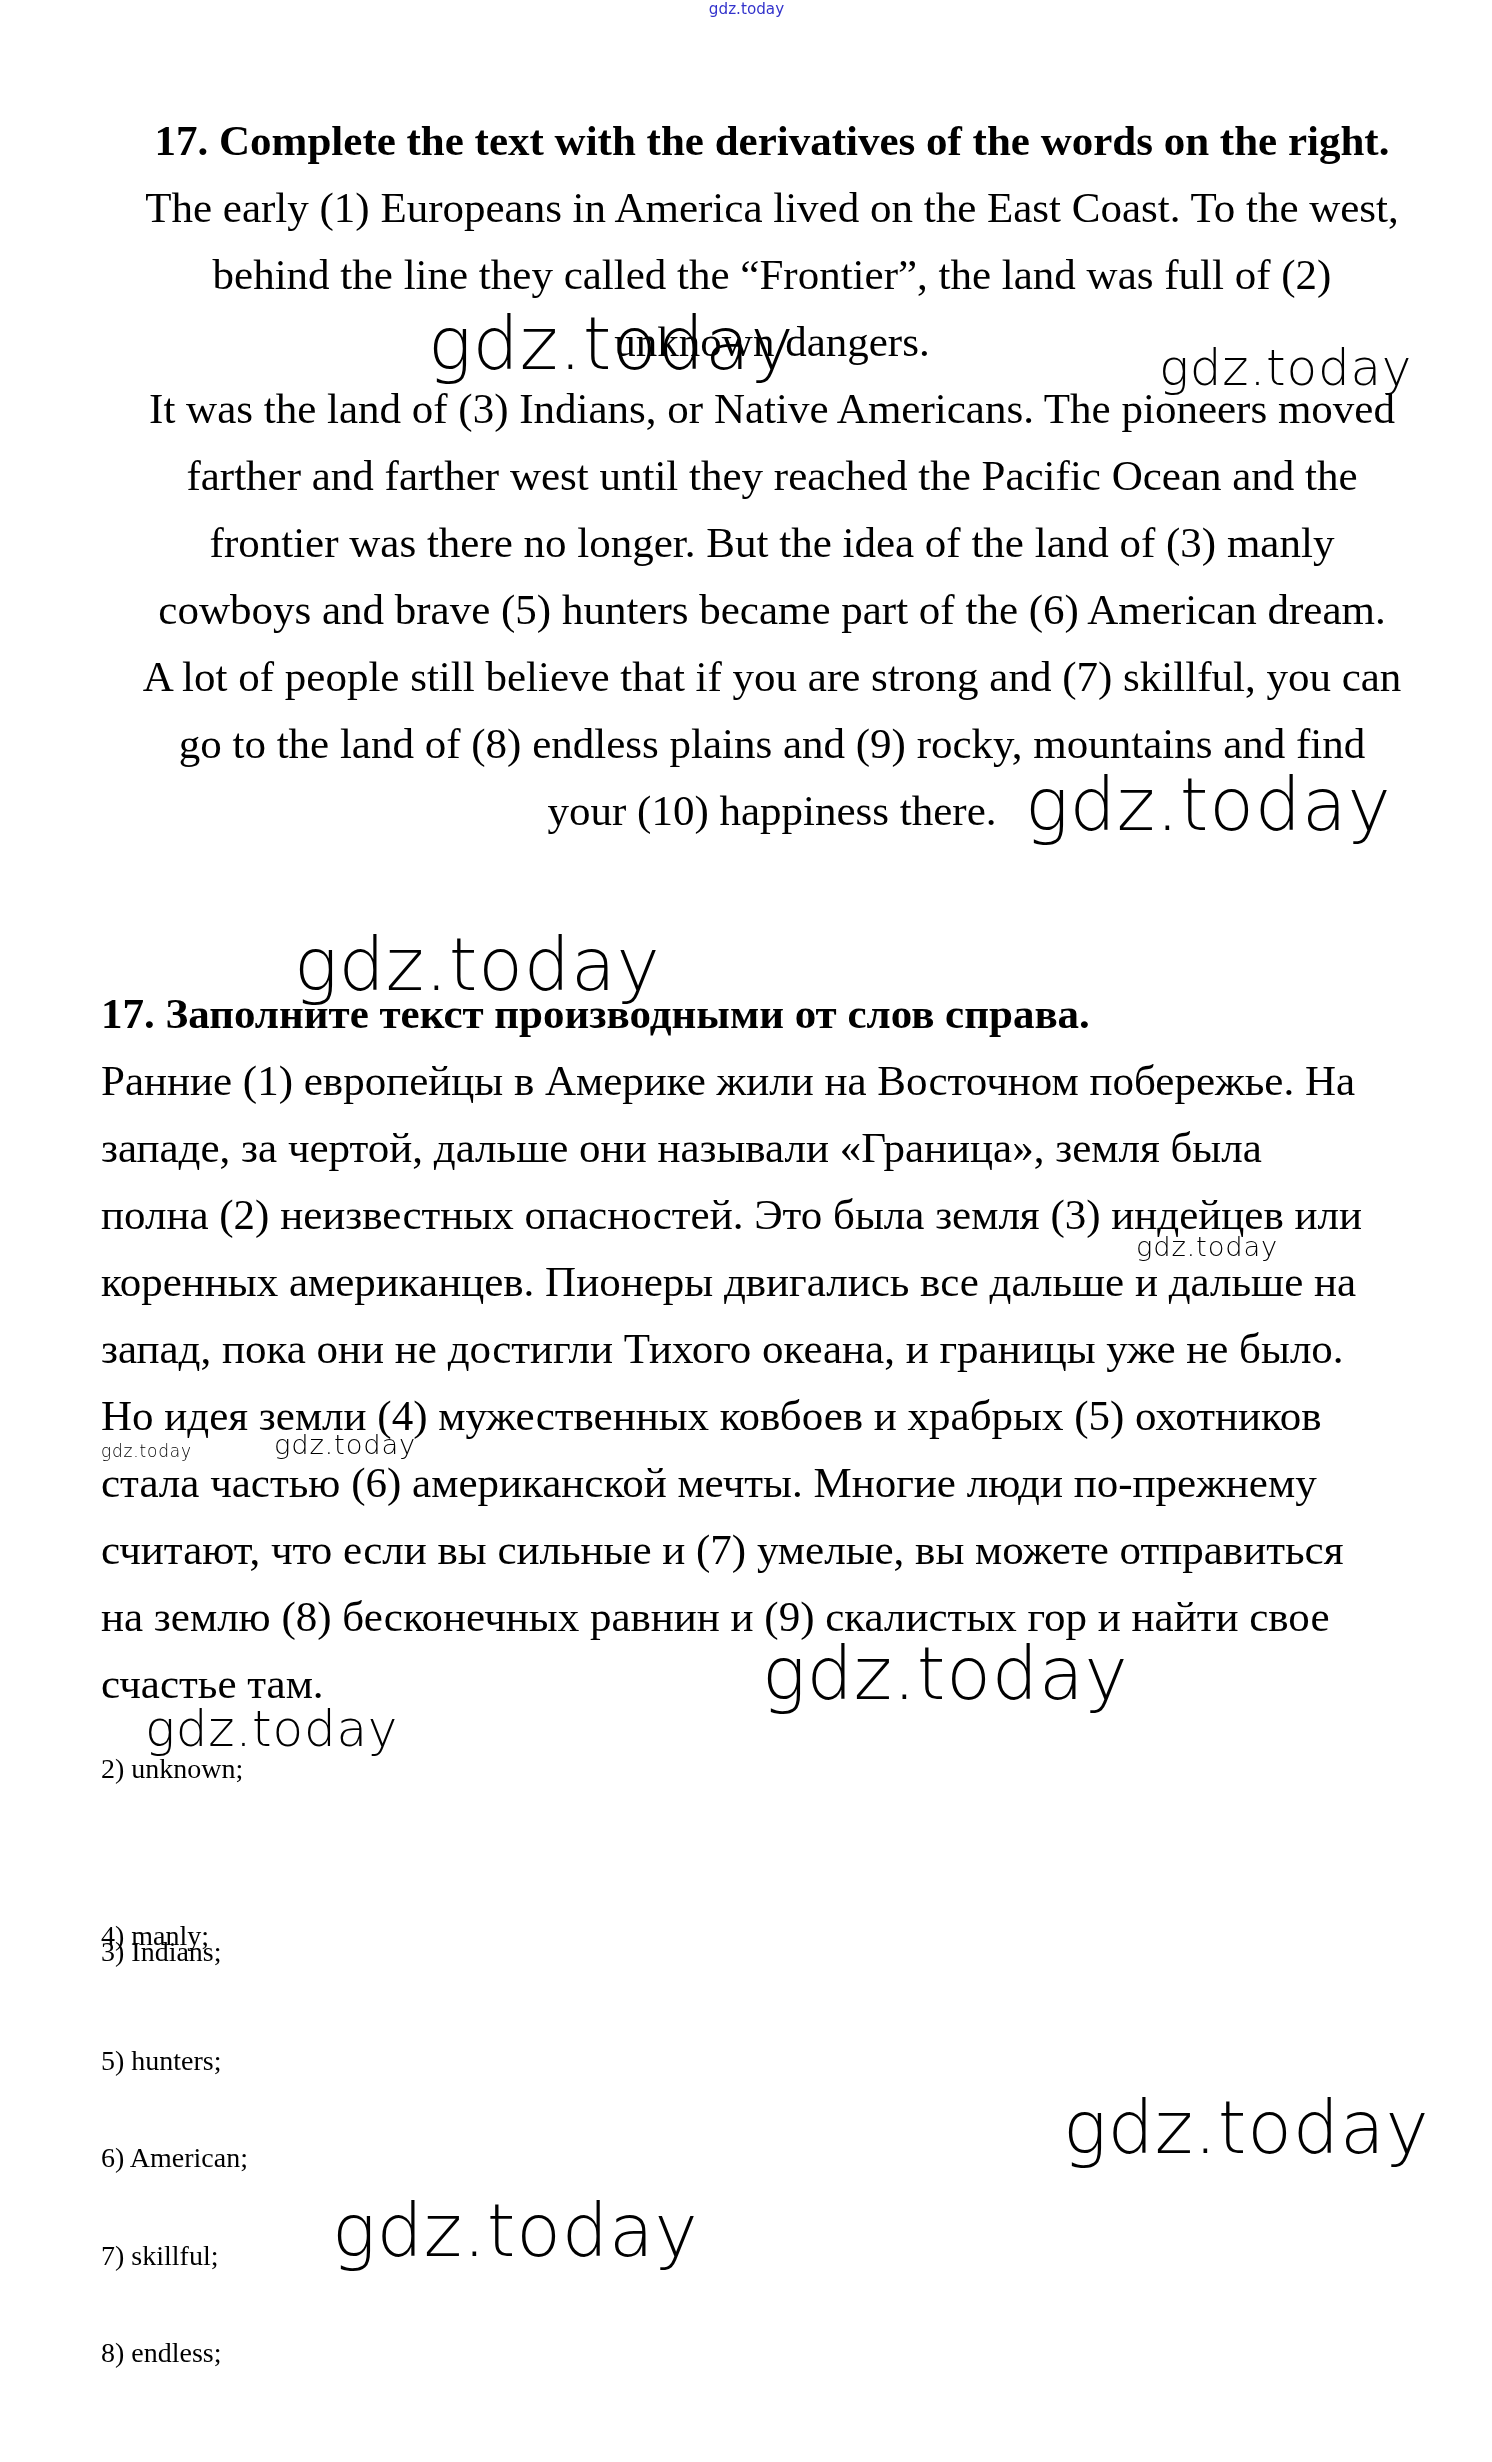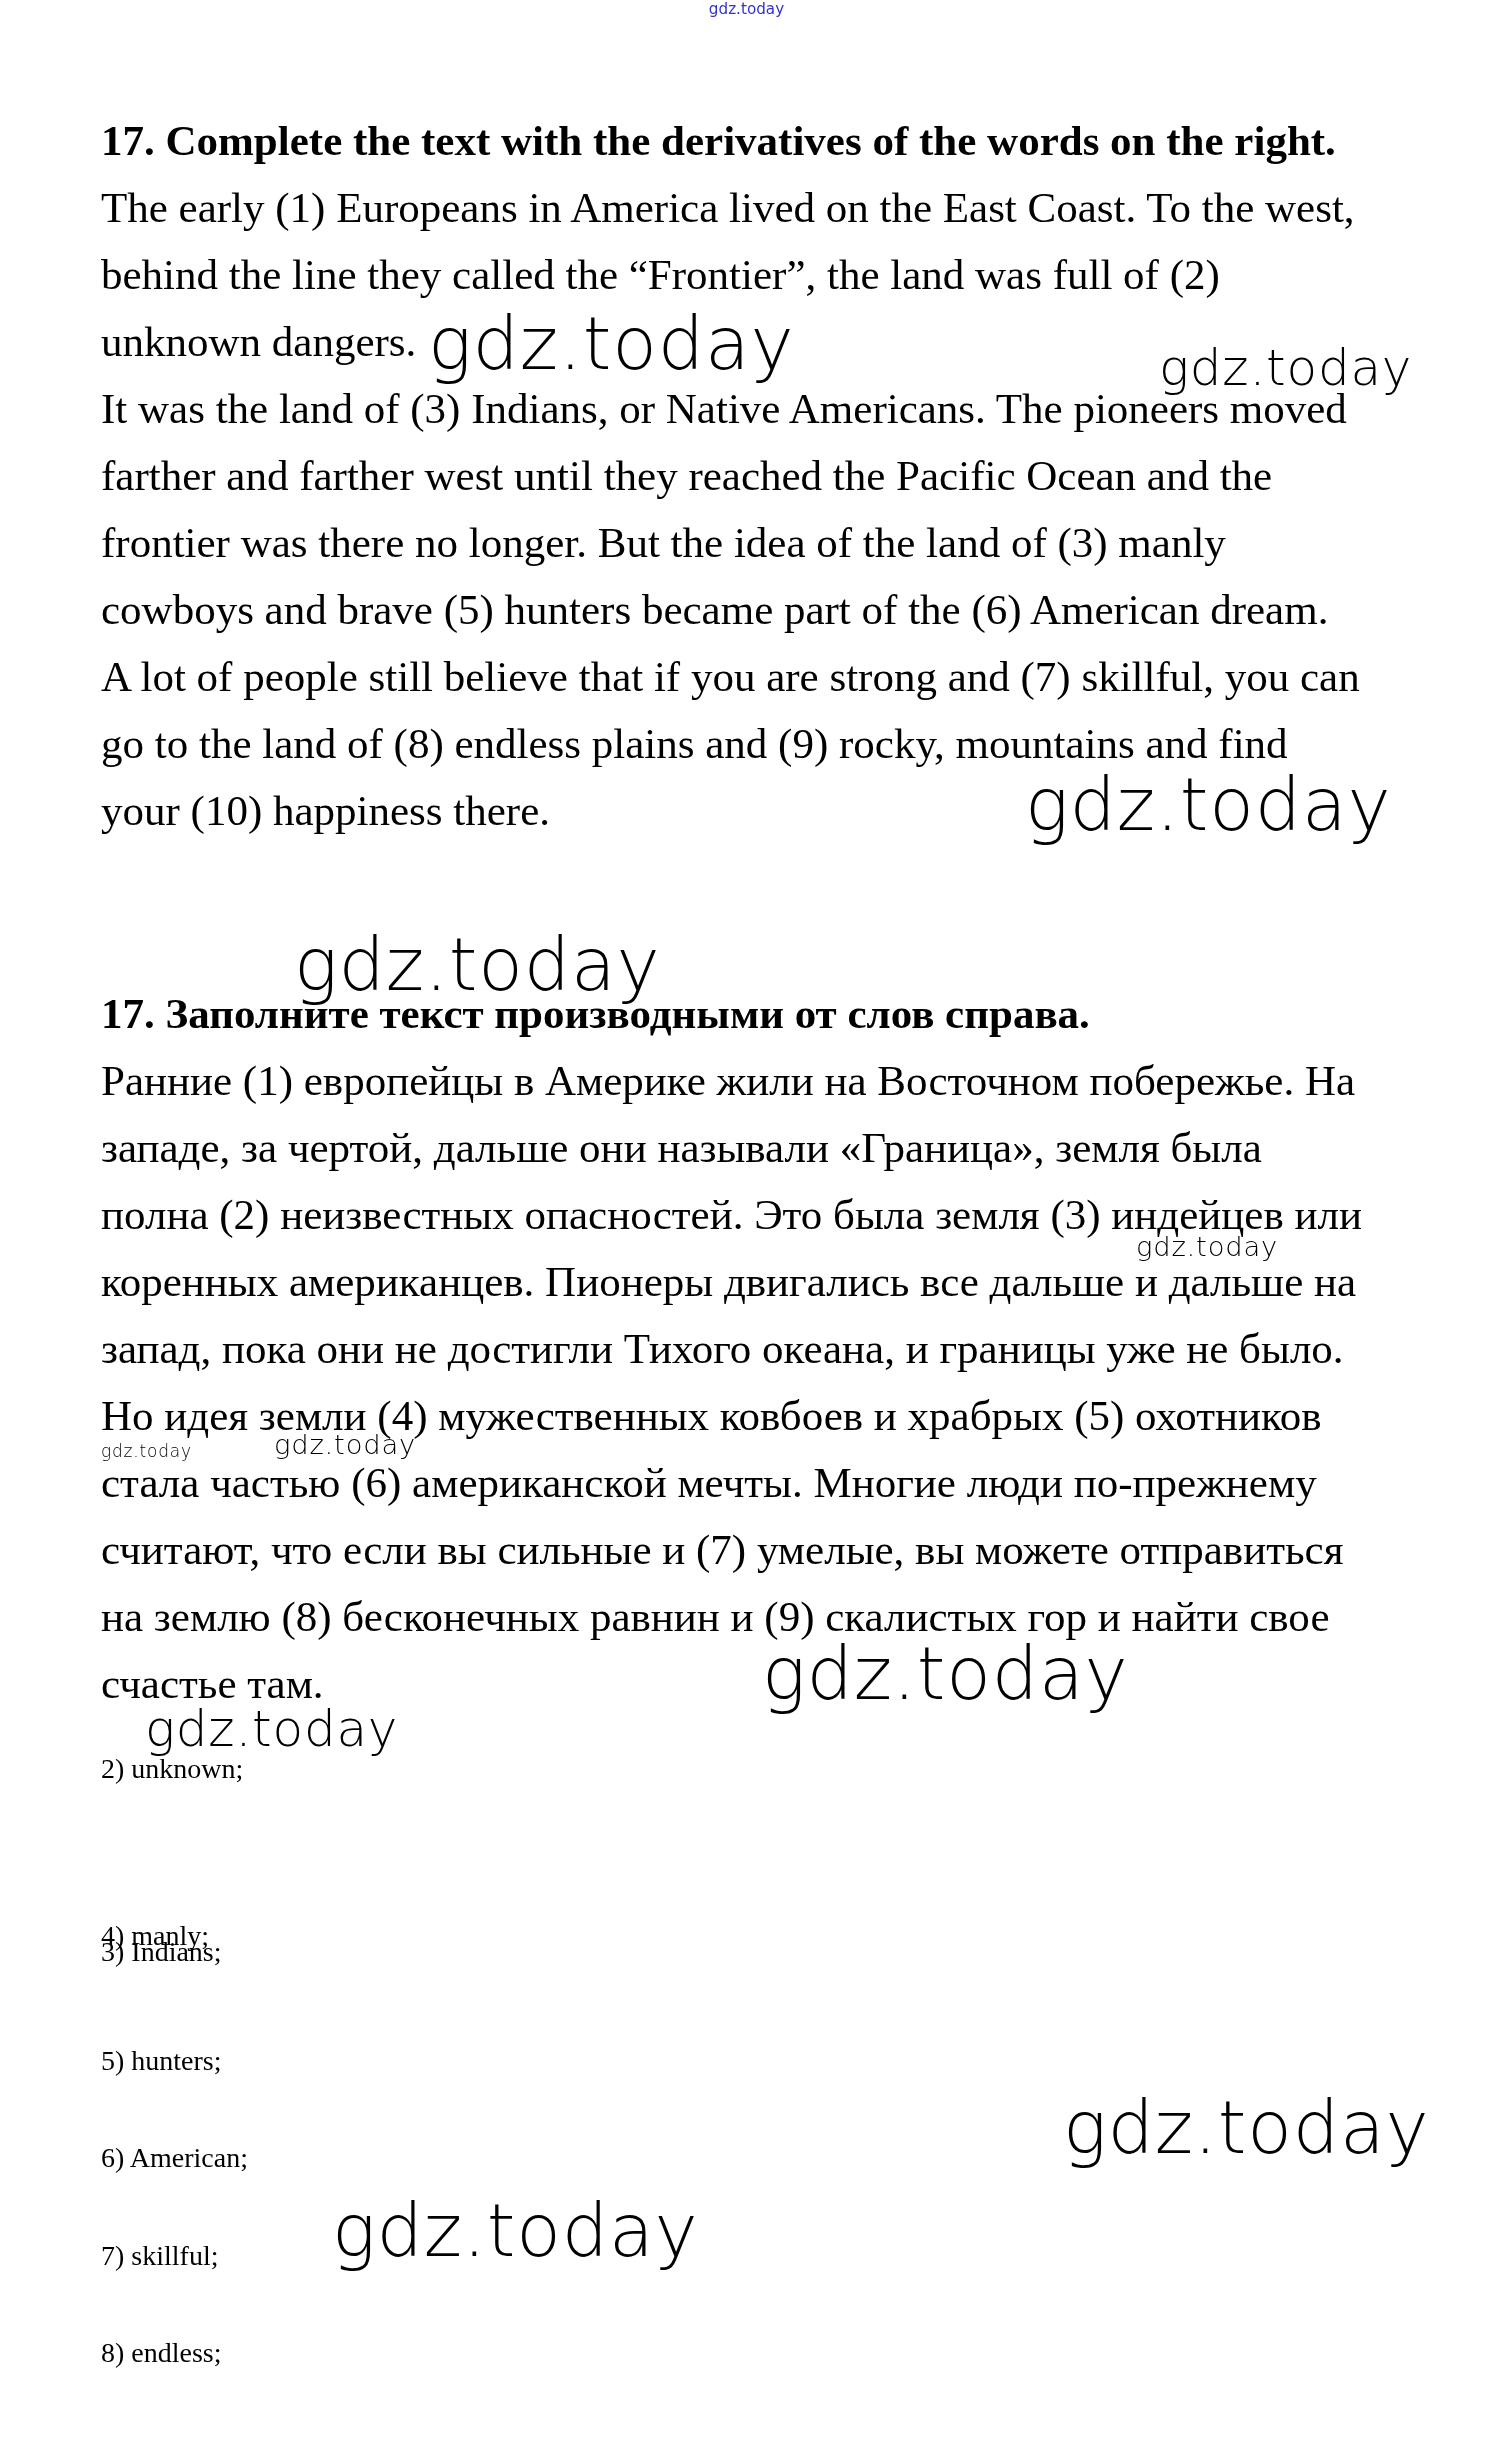--- a/index.html
+++ b/index.html
@@ -18,21 +18,21 @@
   .wm-xl { font-size: 73px; }
   .wm-l { font-size: 50px; }
   .wm-s { font-size: 27.4px; }
   .wm-xs { font-size: 17px; }
 </style>
 </head>
 <body>
 
 <div class="top-wm">gdz.today</div>
 
-<div class="doc" style="top:107px;">
+<div class="doc" style="top:107px;text-align:center;">
   <p class="title">17. Complete the text with the derivatives of the words on the right.</p>
   <div class="para">
     <span class="line">The early (1) Europeans in America lived on the East Coast. To the west,</span>
     <span class="line">behind the line they called the “Frontier”, the land was full of (2)</span>
     <span class="line">unknown dangers.</span>
     <span class="line">It was the land of (3) Indians, or Native Americans. The pioneers moved</span>
     <span class="line">farther and farther west until they reached the Pacific Ocean and the</span>
     <span class="line">frontier was there no longer. But the idea of the land of (3) manly</span>
     <span class="line">cowboys and brave (5) hunters became part of the (6) American dream.</span>
     <span class="line">A lot of people still believe that if you are strong and (7) skillful, you can</span>

